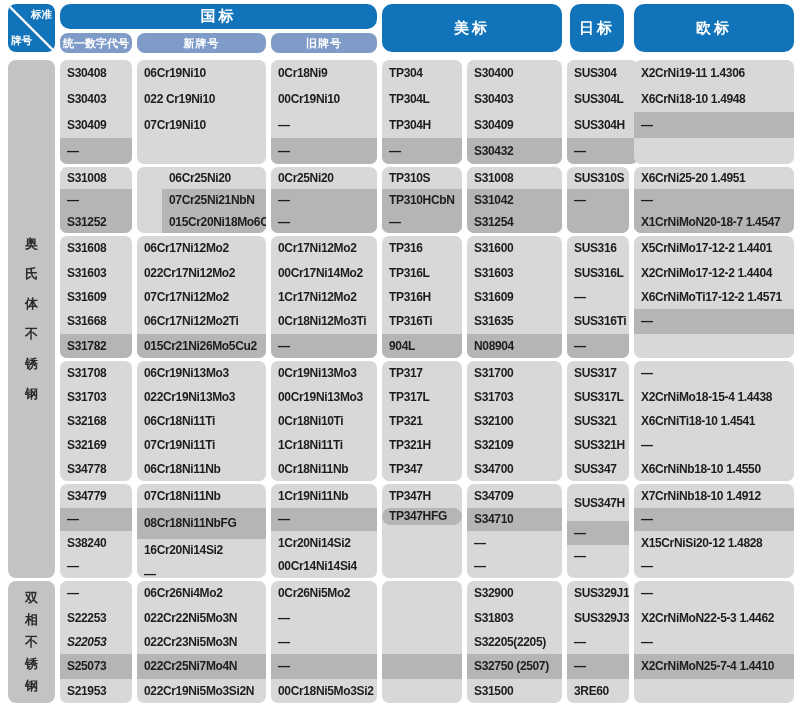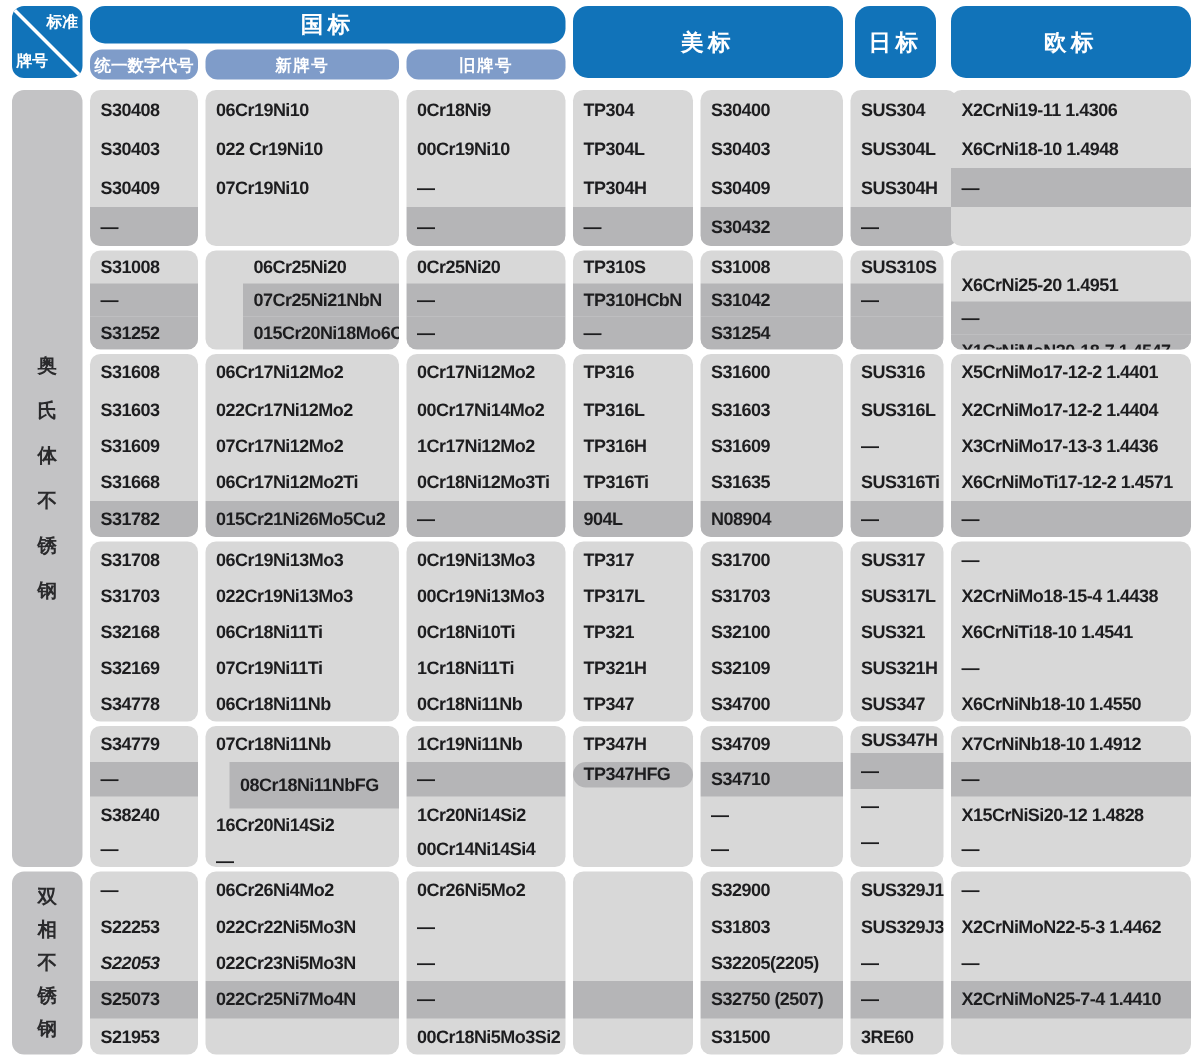--- a/index.html
+++ b/index.html
@@ -158,21 +158,21 @@
         <div class="rowline" style="height: 22px;">S31008</div>
         <div class="rowline dark" style="height: 22px;">S31042</div>
         <div class="rowline dark" style="height: 22px;">S31254</div>
       </div>
       <div class="colbox" style="left: 567px; top: 167px; width: 62px; height: 66px;">
         <div class="rowline" style="height: 22px;">SUS310S</div>
         <div class="rowline dark" style="height: 22px;">—</div>
         <div class="rowline dark" style="height: 22px;"></div>
       </div>
       <div class="colbox" style="left: 634px; top: 167px; width: 160px; height: 66px;">
-        <div class="rowline" style="height: 22px; margin-top: 12px;">X6CrNi25-20 1.4951</div>
+        <div class="rowline" style="height: 22px;">X6CrNi25-20 1.4951</div>
         <div class="rowline dark" style="height: 22px;">—</div>
         <div class="rowline dark" style="height: 22px;">X1CrNiMoN20-18-7 1.4547</div>
       </div>
       <div class="colbox" style="left: 60px; top: 236px; width: 72px; height: 122px;">
         <div class="rowline" style="height: 24.4px;">S31608</div>
         <div class="rowline" style="height: 24.4px;">S31603</div>
         <div class="rowline" style="height: 24.4px;">S31609</div>
         <div class="rowline" style="height: 24.4px;">S31668</div>
         <div class="rowline dark" style="height: 24.4px;">S31782</div>
       </div>
@@ -207,21 +207,20 @@
       <div class="colbox" style="left: 567px; top: 236px; width: 62px; height: 122px;">
         <div class="rowline" style="height: 24.4px;">SUS316</div>
         <div class="rowline" style="height: 24.4px;">SUS316L</div>
         <div class="rowline" style="height: 24.4px;">—</div>
         <div class="rowline" style="height: 24.4px;">SUS316Ti</div>
         <div class="rowline dark" style="height: 24.4px;">—</div>
       </div>
       <div class="colbox" style="left: 634px; top: 236px; width: 160px; height: 122px;">
         <div class="rowline" style="height: 24.4px;">X5CrNiMo17-12-2 1.4401</div>
         <div class="rowline" style="height: 24.4px;">X2CrNiMo17-12-2 1.4404</div>
-        <div class="rowline" style="height: 24.4px;">X3CrNiMo17-13-3 1.4436</div>
         <div class="rowline" style="height: 24.4px;">X6CrNiMoTi17-12-2 1.4571</div>
         <div class="rowline dark" style="height: 24.4px;">—</div>
       </div>
       <div class="colbox" style="left: 60px; top: 361px; width: 72px; height: 120px;">
         <div class="rowline" style="height: 24px;">S31708</div>
         <div class="rowline" style="height: 24px;">S31703</div>
         <div class="rowline" style="height: 24px;">S32168</div>
         <div class="rowline" style="height: 24px;">S32169</div>
         <div class="rowline" style="height: 24px;">S34778</div>
       </div>
@@ -268,21 +267,21 @@
         <div class="rowline" style="height: 24px;">X6CrNiNb18-10 1.4550</div>
       </div>
       <div class="colbox" style="left: 60px; top: 484px; width: 72px; height: 94px;">
         <div class="rowline" style="height: 23.5px;">S34779</div>
         <div class="rowline dark" style="height: 23.5px;">—</div>
         <div class="rowline" style="height: 23.5px;">S38240</div>
         <div class="rowline" style="height: 23.5px;">—</div>
       </div>
       <div class="colbox" style="left: 137px; top: 484px; width: 129px; height: 94px;">
         <div class="rowline" style="height: 23.5px;">07Cr18Ni11Nb</div>
-        <div class="rowline dark" style="height: 31px; margin-left: 16px;">08Cr18Ni11NbFG</div>
+        <div class="rowline dark" style="height: 31px;">08Cr18Ni11NbFG</div>
         <div class="rowline" style="height: 23.5px;">16Cr20Ni14Si2</div>
         <div class="rowline" style="height: 23.5px;">—</div>
       </div>
       <div class="colbox" style="left: 271px; top: 484px; width: 106px; height: 94px;">
         <div class="rowline" style="height: 23.5px;">1Cr19Ni11Nb</div>
         <div class="rowline dark" style="height: 23.5px;">—</div>
         <div class="rowline" style="height: 23.5px;">1Cr20Ni14Si2</div>
         <div class="rowline" style="height: 23.5px;">00Cr14Ni14Si4</div>
       </div>
       <div class="colbox" style="left: 382px; top: 484px; width: 80px; height: 94px;">
@@ -291,21 +290,21 @@
         <div class="rowline" style="height: 23.5px;"></div>
         <div class="rowline" style="height: 23.5px;"></div>
       </div>
       <div class="colbox" style="left: 467px; top: 484px; width: 95px; height: 94px;">
         <div class="rowline" style="height: 23.5px;">S34709</div>
         <div class="rowline dark" style="height: 23.5px;">S34710</div>
         <div class="rowline" style="height: 23.5px;">—</div>
         <div class="rowline" style="height: 23.5px;">—</div>
       </div>
       <div class="colbox" style="left: 567px; top: 484px; width: 62px; height: 94px;">
-        <div class="rowline" style="height: 18px;">SUS347H</div>
+        <div class="rowline" style="height: 37px;">SUS347H</div>
         <div class="rowline dark" style="height: 23.5px;">—</div>
         <div class="rowline" style="height: 23.5px;">—</div>
         <div class="rowline" style="height: 23.5px;">—</div>
       </div>
       <div class="colbox" style="left: 634px; top: 484px; width: 160px; height: 94px;">
         <div class="rowline" style="height: 23.5px;">X7CrNiNb18-10 1.4912</div>
         <div class="rowline dark" style="height: 23.5px;">—</div>
         <div class="rowline" style="height: 23.5px;">X15CrNiSi20-12 1.4828</div>
         <div class="rowline" style="height: 23.5px;">—</div>
       </div>
@@ -317,20 +316,21 @@
         <div class="rowline" style="height: 24.4px;">S22253</div>
         <div class="rowline" style="height: 24.4px; font-style: italic;">S22053</div>
         <div class="rowline dark" style="height: 24.4px;">S25073</div>
         <div class="rowline" style="height: 24.4px;">S21953</div>
       </div>
       <div class="colbox" style="left: 137px; top: 581px; width: 129px; height: 122px;">
         <div class="rowline" style="height: 24.4px;">06Cr26Ni4Mo2</div>
         <div class="rowline" style="height: 24.4px;">022Cr22Ni5Mo3N</div>
         <div class="rowline" style="height: 24.4px;">022Cr23Ni5Mo3N</div>
         <div class="rowline dark" style="height: 24.4px;">022Cr25Ni7Mo4N</div>
+        <div class="rowline" style="height: 24.4px;">022Cr19Ni5Mo3Si2N</div>
       </div>
       <div class="colbox" style="left: 271px; top: 581px; width: 106px; height: 122px;">
         <div class="rowline" style="height: 24.4px;">0Cr26Ni5Mo2</div>
         <div class="rowline" style="height: 24.4px;">—</div>
         <div class="rowline" style="height: 24.4px;">—</div>
         <div class="rowline dark" style="height: 24.4px;">—</div>
         <div class="rowline" style="height: 24.4px;">00Cr18Ni5Mo3Si2</div>
       </div>
       <div class="colbox" style="left: 382px; top: 581px; width: 80px; height: 122px;">
         <div class="rowline" style="height: 24.4px;"></div>

